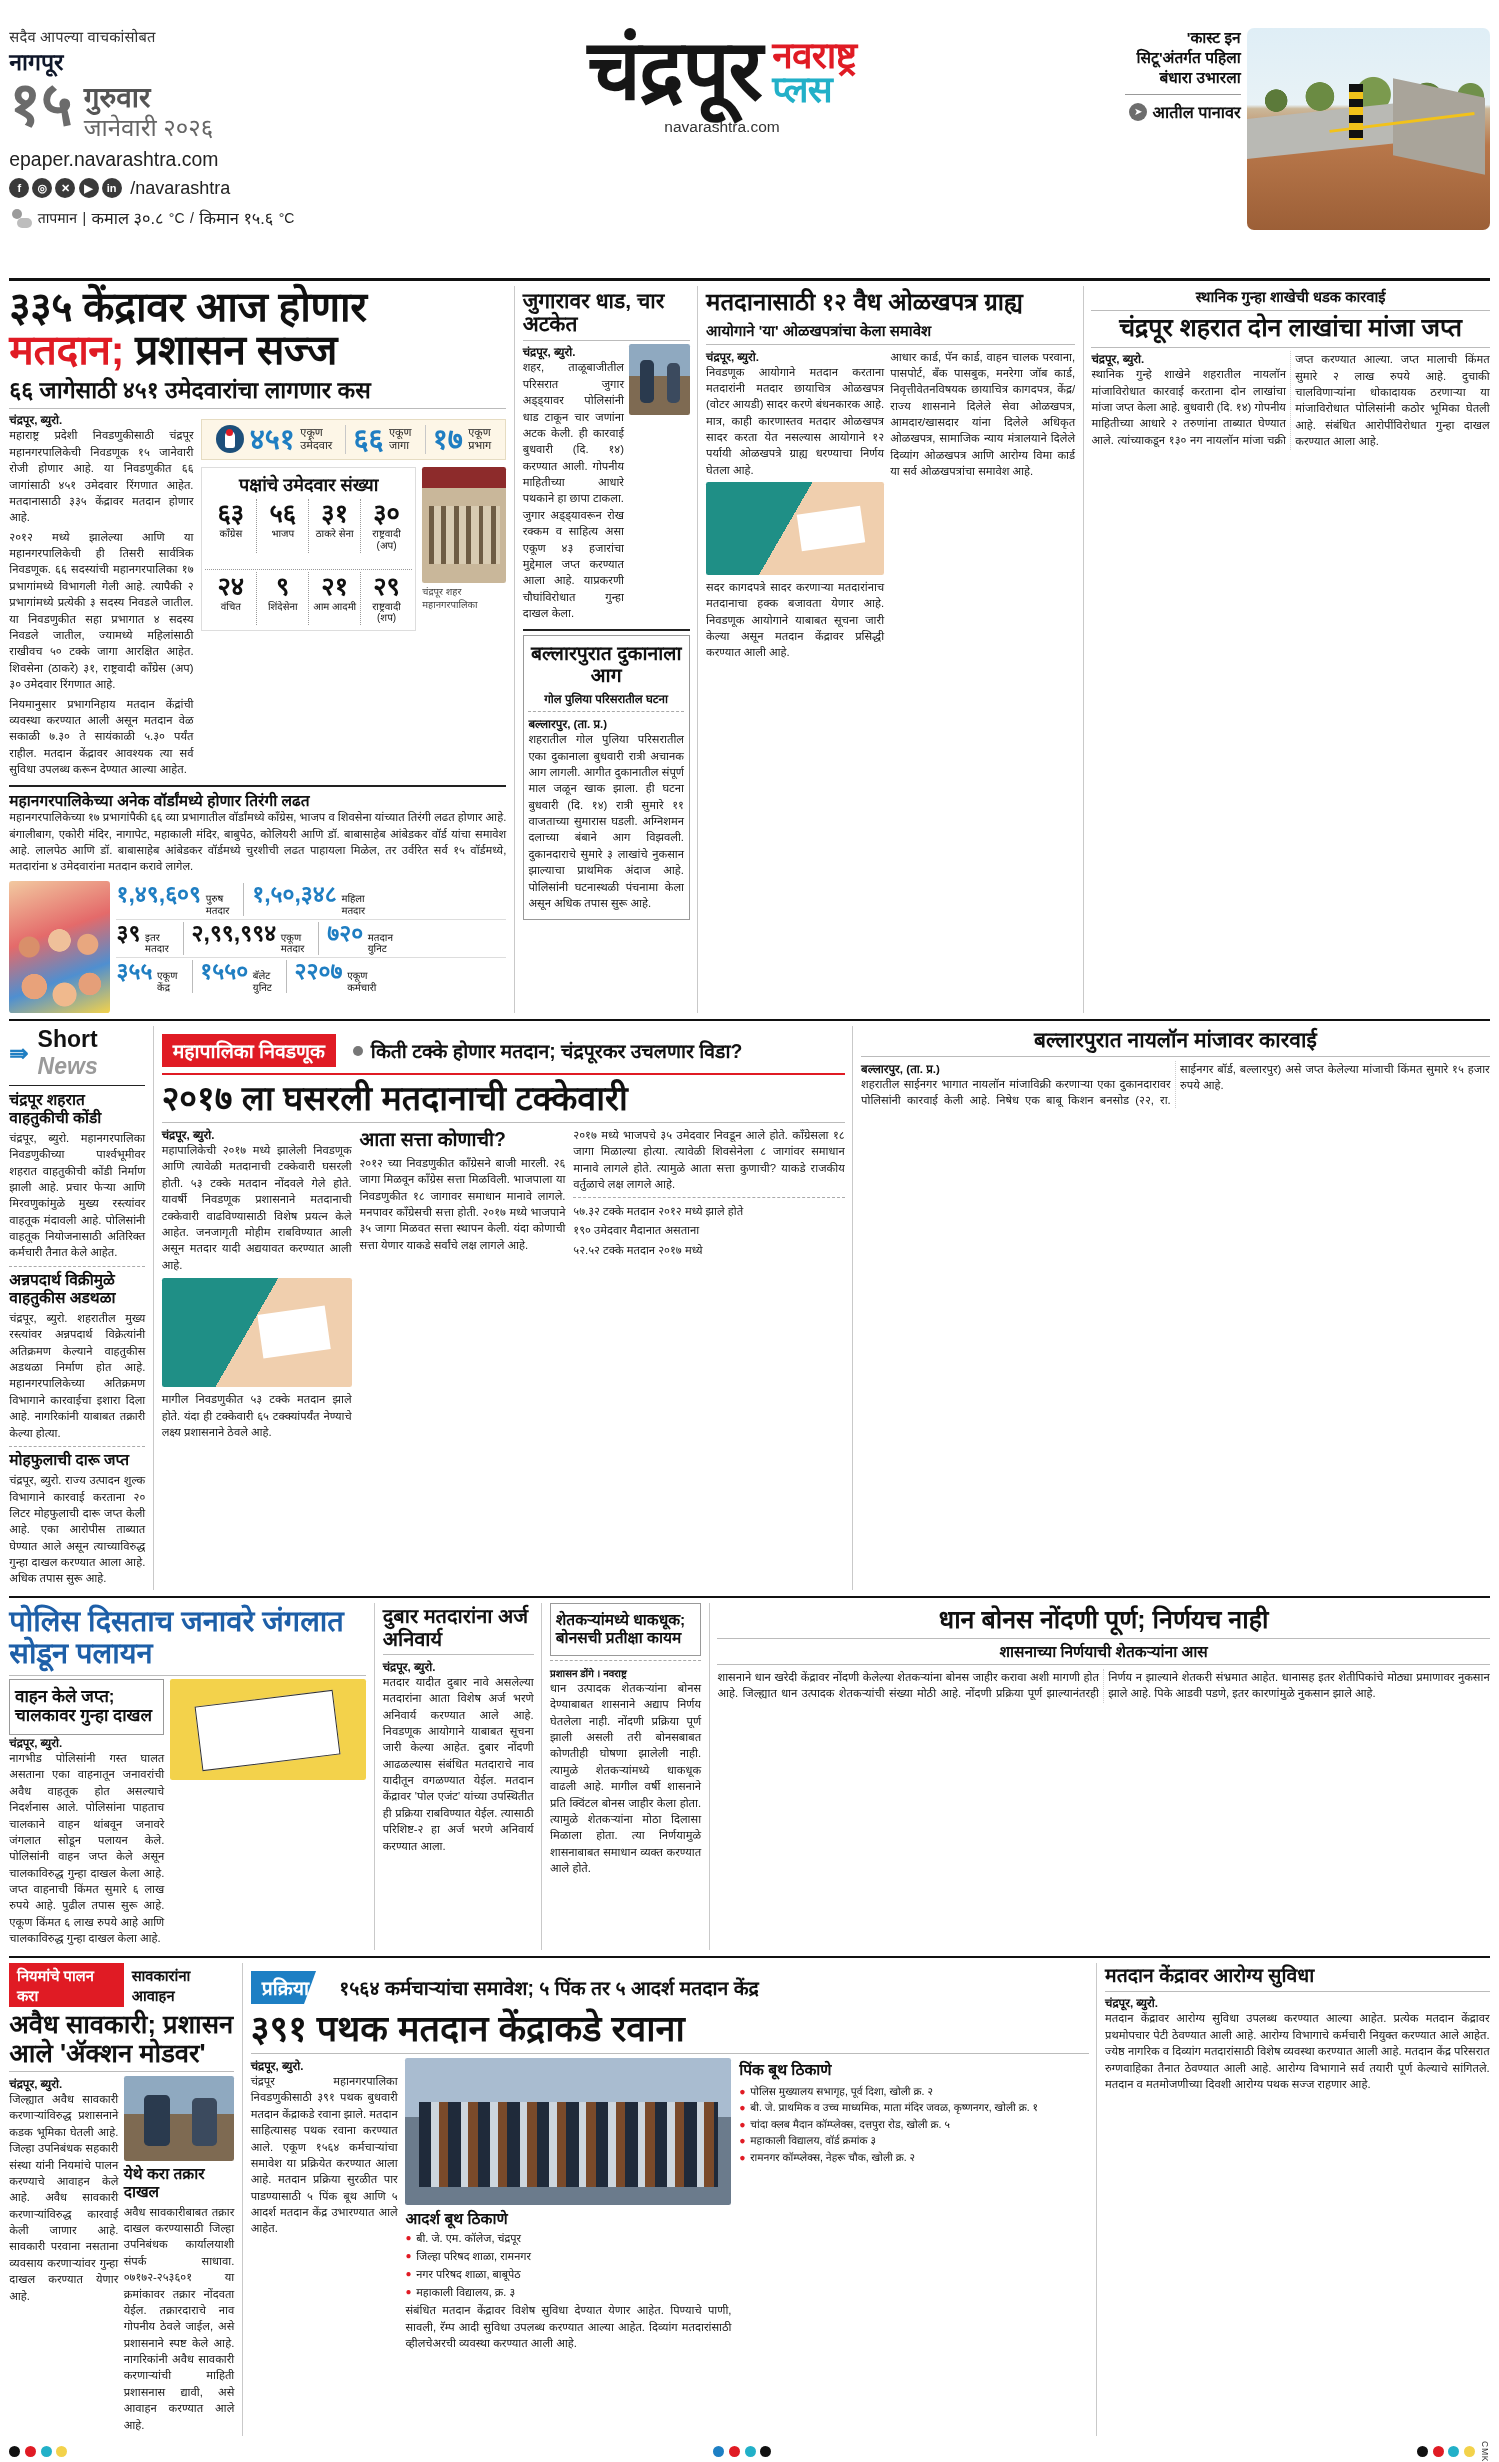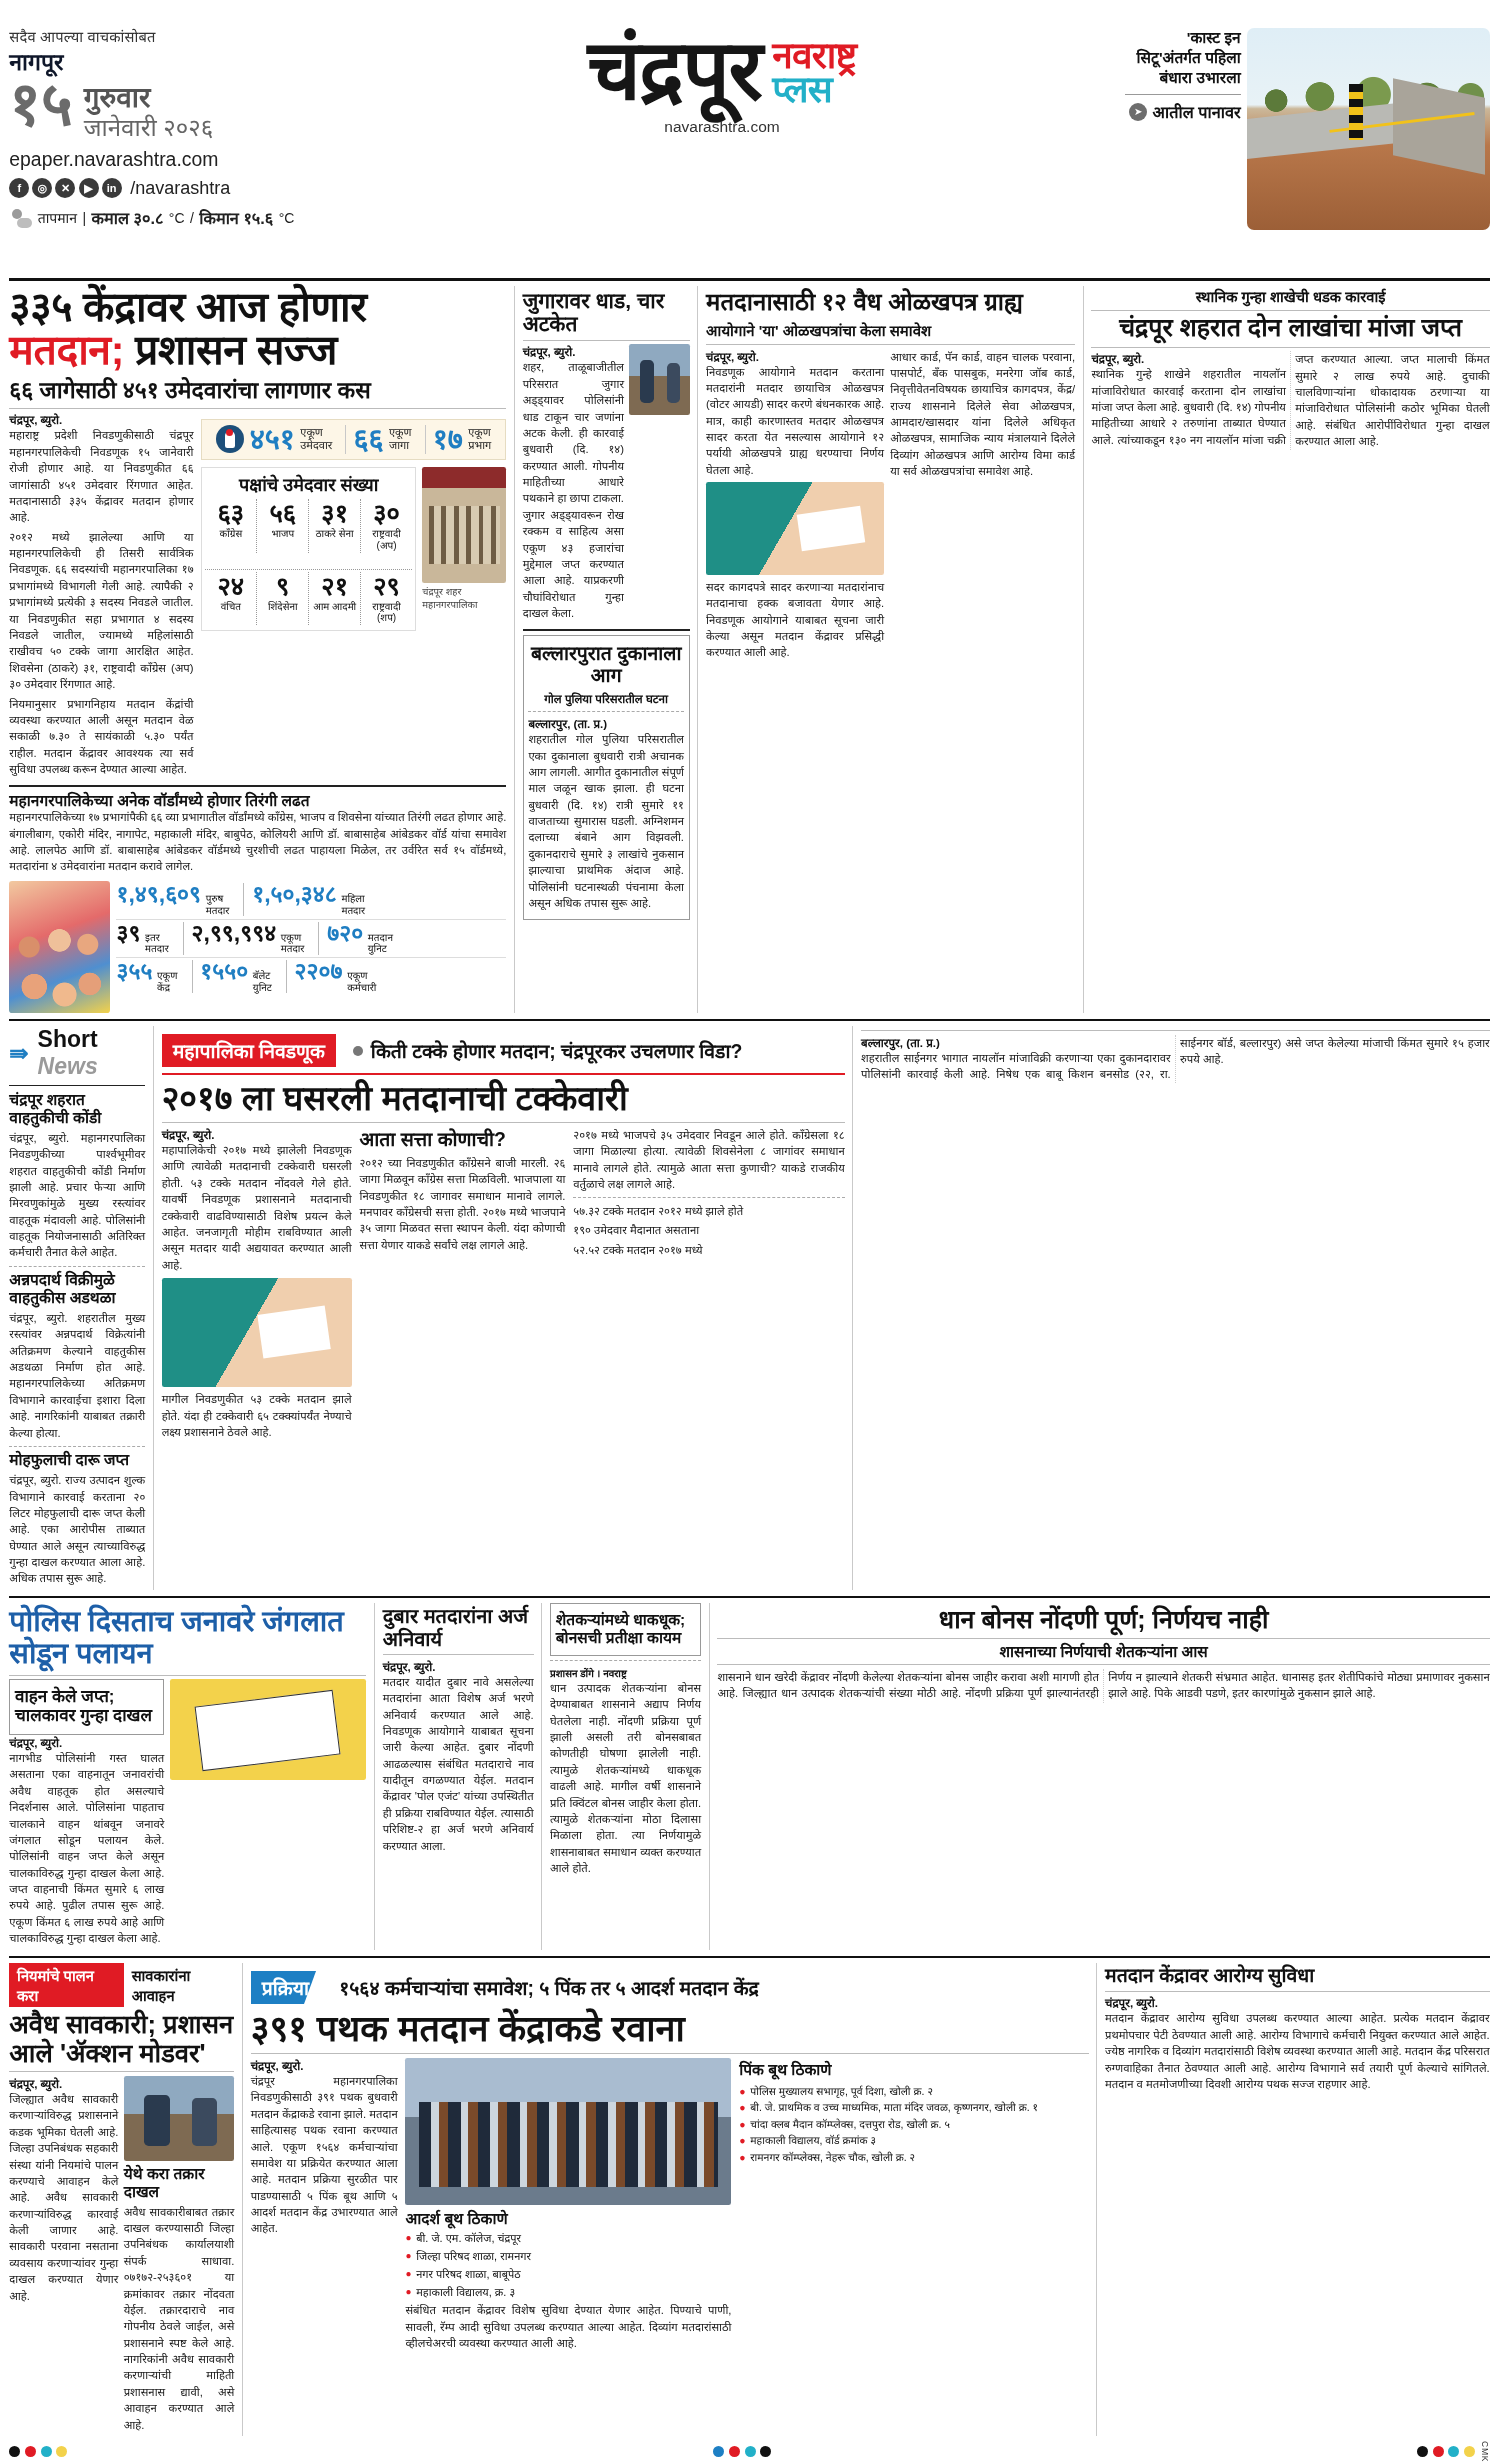--- a/index.html
+++ b/index.html
@@ -25,21 +25,21 @@
   .dt-md { font-size:24px; color:#666; line-height:1.15; margin-top:2.3px; }
   .epaper { font-size:19.4px; color:#222; margin-top:6.2px; }
   .socialrow { display:flex; align-items:center; gap:3.1px; margin-top:7px; }
   .sicon { width:20px; height:20px; border-radius:50%; background:#3a3a3a; color:#fff;
            font-size:11px; font-weight:bold; display:flex; align-items:center; justify-content:center; }
   .shandle { font-size:18px; color:#222; margin-left:5.4px; }
   .weatherrow { display:flex; align-items:center; gap:5.4px; margin-top:7.8px; font-size:14px; color:#222; }
   .sun { width:23px; height:20px; position:relative; }
   .sun .cl { position:absolute; right:0; bottom:0; width:15.5px; height:10px; background:#bdbdbd; border-radius:6.2px; }
   .sun .sn { position:absolute; left:2.3px; top:1.6px; width:10px; height:10px; background:#9a9a9a; border-radius:50%; }
-  .wbold { font-weight:bold; font-size:16.3px; }
+  .wbold { font-weight:normal; font-size:16.3px; }
 
   .mh-logo { flex:1; text-align:center; padding-top:23px; position:relative; }
   .logo-main { display:inline-flex; align-items:flex-end; gap:11px; }
   .logo-ch { font-size:84px; font-weight:bold; letter-spacing:-1.6px; color:#161616; line-height:.95; }
   .logo-nav { text-align:left; line-height:.9; padding-bottom:4.7px; }
   .logo-nav .l1 { font-size:37px; font-weight:bold; color:#e01b24; letter-spacing:-0.8px; }
   .logo-nav .l2 { font-size:37px; font-weight:bold; color:#22b0c8; letter-spacing:-0.8px; }
   .logo-url { font-size:15.5px; color:#333; margin-top:7.8px; }
 
   .mh-right { width:365px; display:flex; gap:6.2px; padding-top:20px; }
@@ -502,20 +502,21 @@
           <p class="body">५७.३२ टक्के मतदान २०१२ मध्ये झाले होते</p>
           <p class="body">१९० उमेदवार मैदानात असताना</p>
           <p class="body">५२.५२ टक्के मतदान २०१७ मध्ये</p>
         </div>
       </div>
     </div>
 
     <div class="vdiv"></div>
 
     <div class="col" style="flex:1">
+      <h3 class="hd" style="text-align:center;font-size:21px">बल्लारपुरात नायलॉन मांजावर कारवाई</h3>
       <div class="rule-thin"></div>
       <div class="bodycols2">
         <span class="byline">बल्लारपुर, (ता. प्र.)</span>
         <p class="body">शहरातील साईनगर भागात नायलॉन मांजाविक्री करणाऱ्या एका दुकानदारावर पोलिसांनी कारवाई केली आहे. निषेध एक बाबू किशन बनसोड (२२, रा. साईनगर बॉर्ड, बल्लारपुर) असे जप्त केलेल्या मांजाची किंमत सुमारे १५ हजार रुपये आहे.</p>
       </div>
     </div>
   </div>
 
   <div class="rule-thick" style="height:2.3px"></div>
 

